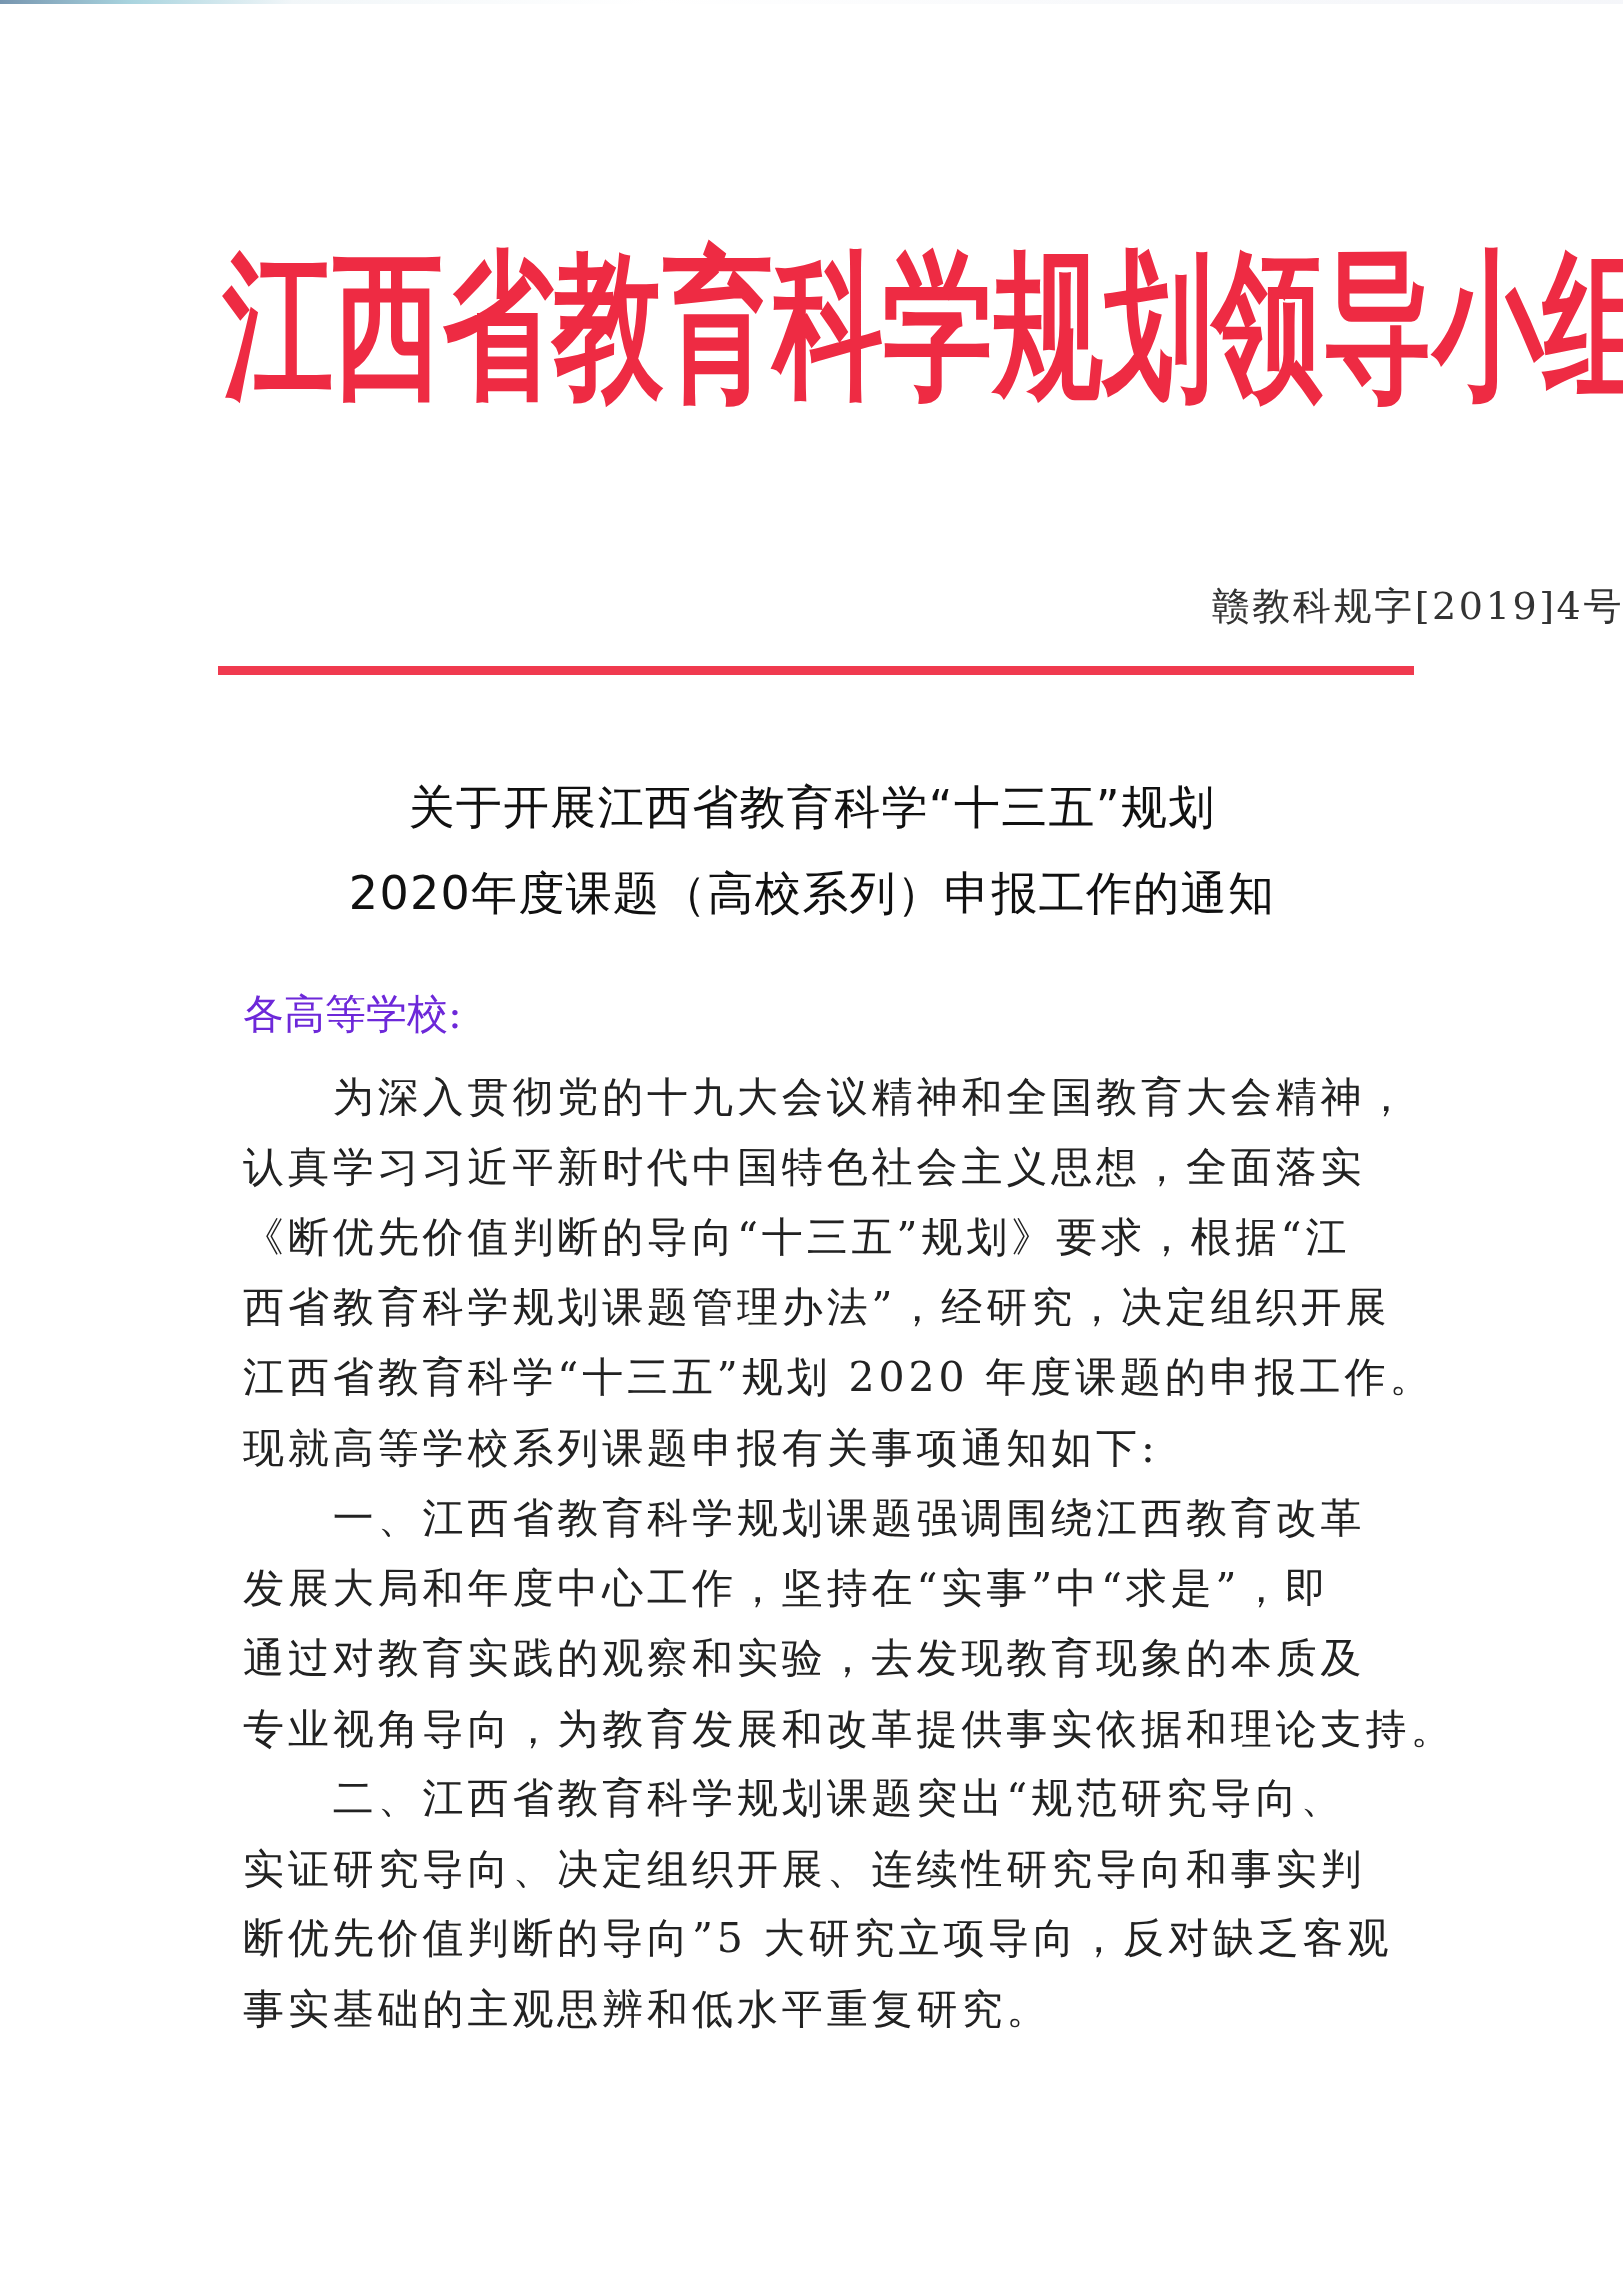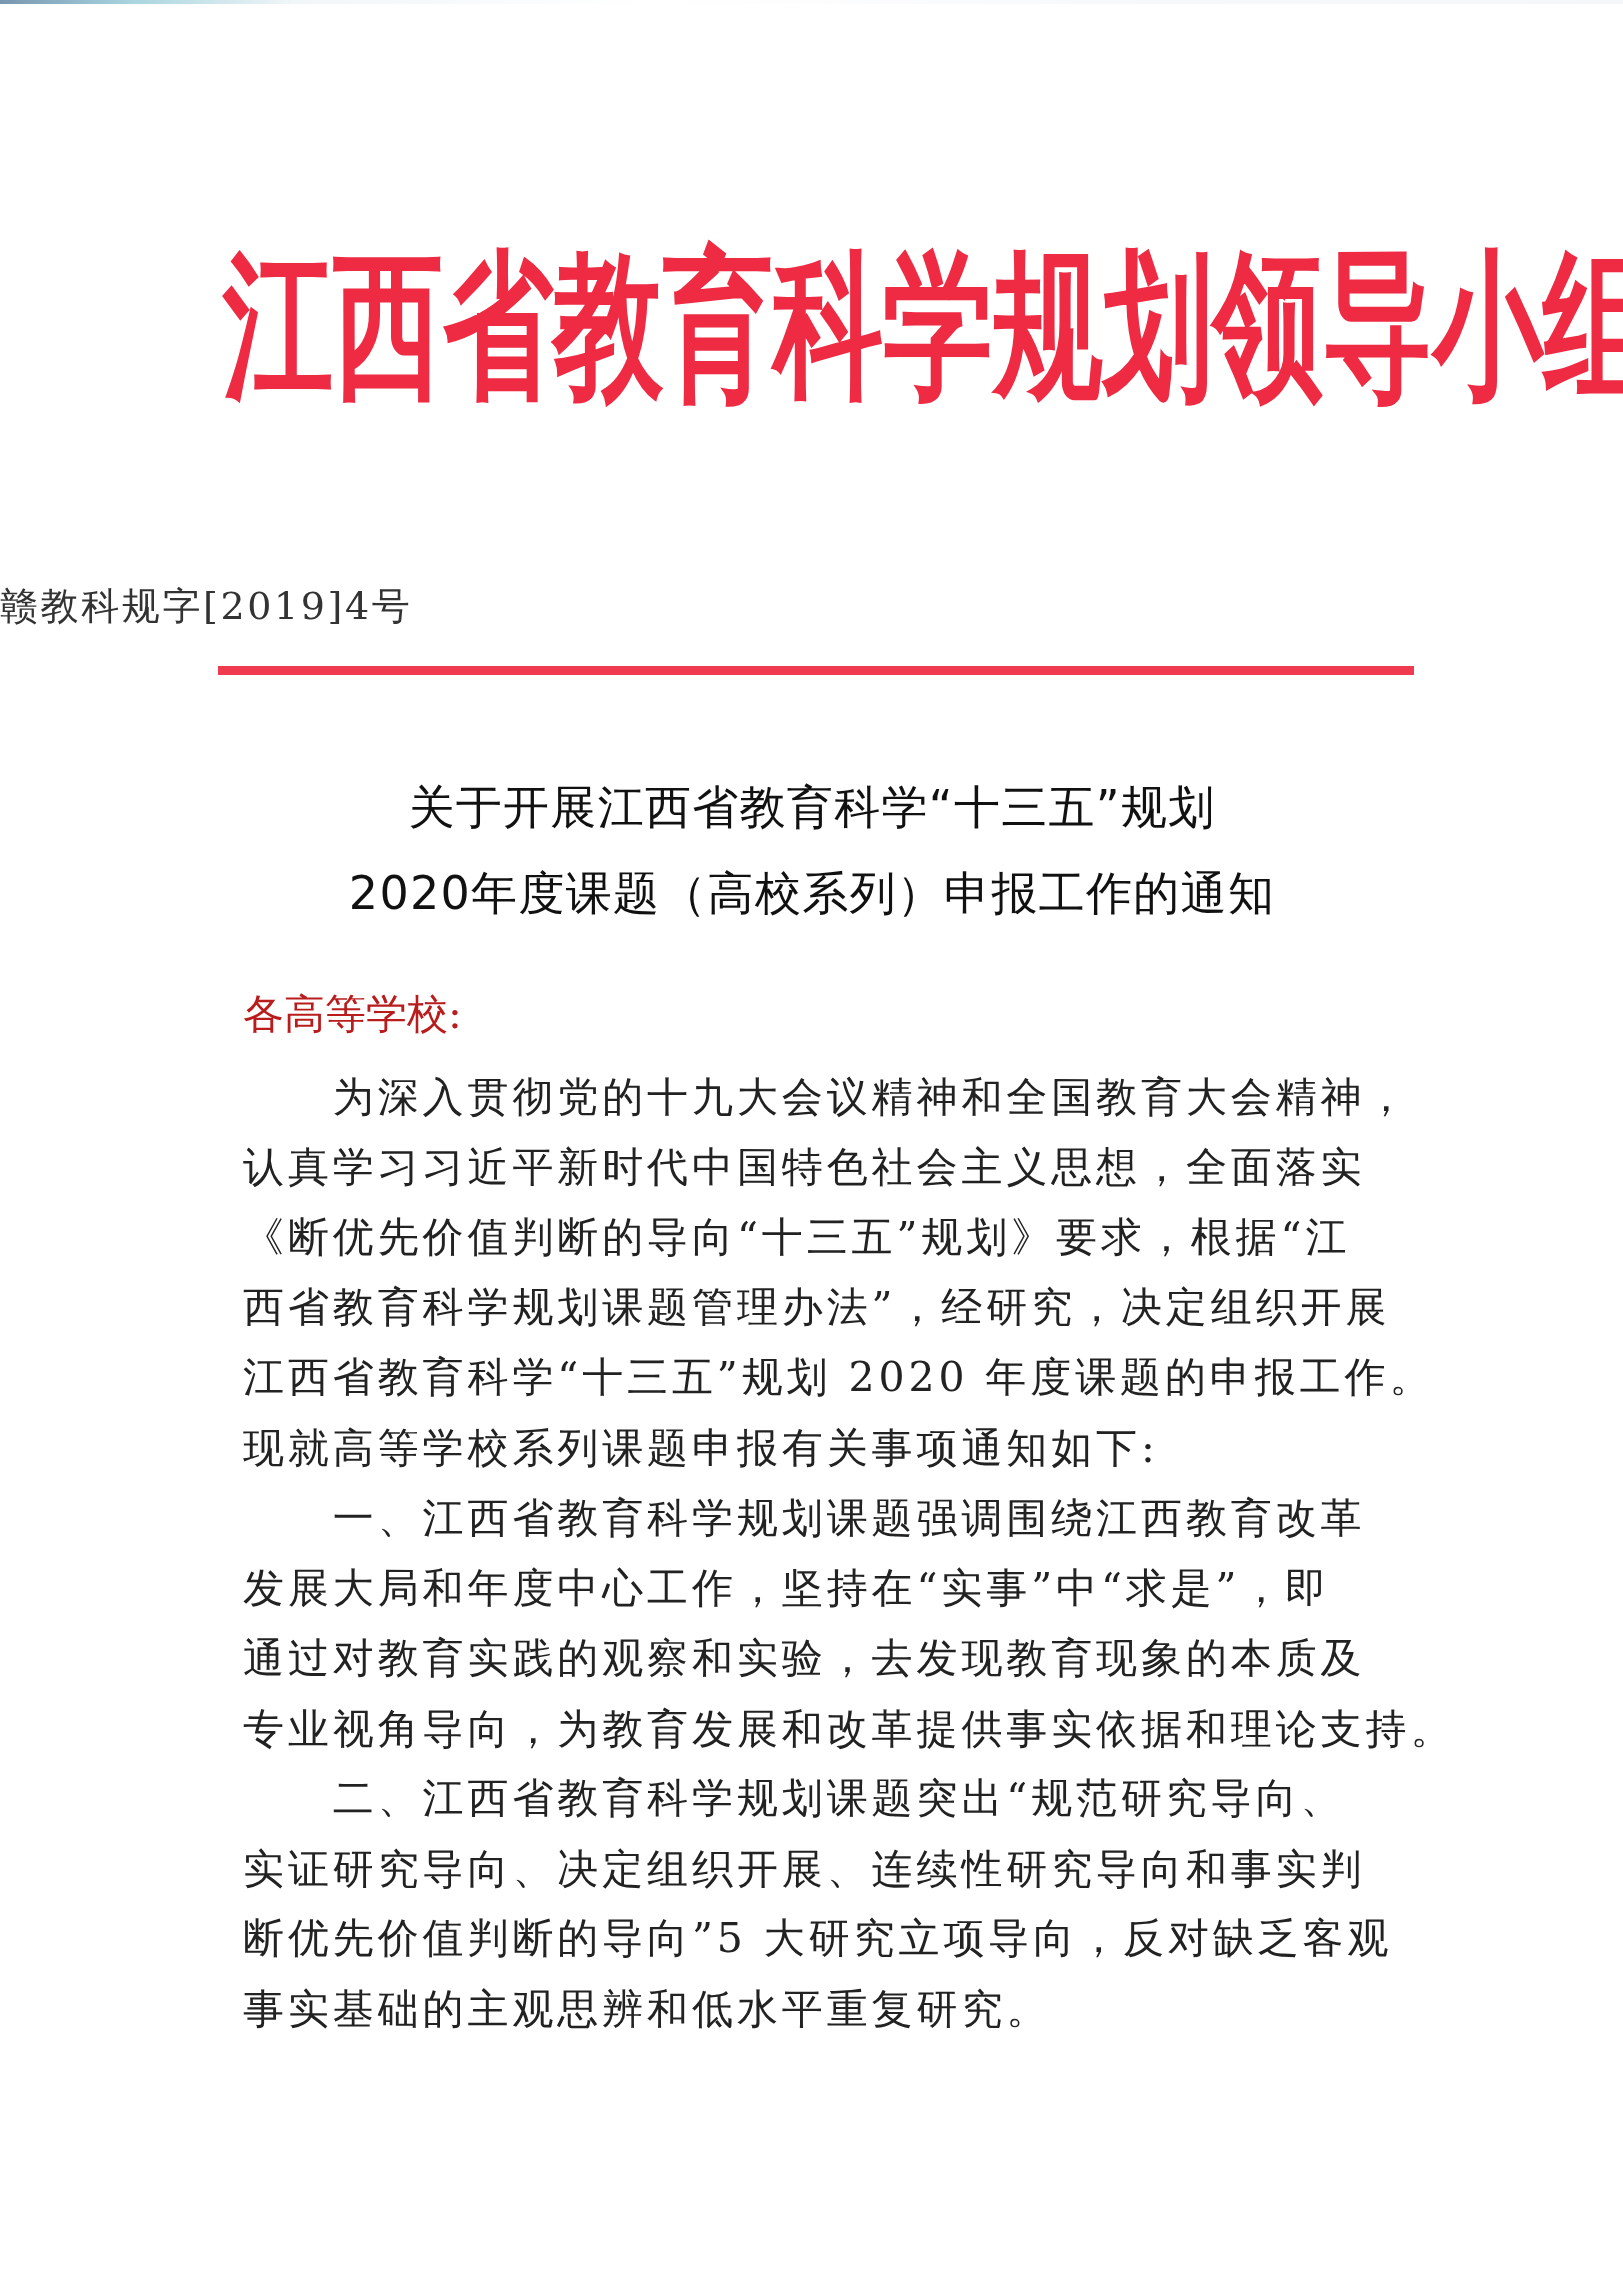--- a/index.html
+++ b/index.html
@@ -17,35 +17,35 @@
       position: absolute; left: 223px; top: 241px; width: 1191px; height: 170px;
       display: flex; justify-content: space-between; align-items: center;
       color: #ee2b43;
       font-family: "DejaVu Sans", "Liberation Sans", sans-serif;
       font-weight: bold; font-size: 110px; line-height: 170px;
       transform: scaleY(1.45); transform-origin: center center;
     }
     .letterhead span { display: inline-block; }
     .doc-number {
       position: absolute; left: 0; width: 1624px; top: 581px;
-      text-align: left; font-size: 38px; letter-spacing: 2.6px; color: #333;
+      text-align: right; font-size: 38px; letter-spacing: 2.6px; color: #333;
     }
     .red-rule {
       position: absolute; left: 218px; top: 666px; width: 1196px; height: 9.2px;
       background: #f03a4f;
     }
     .title {
       position: absolute; left: 0; width: 1624px; text-align: center;
       font-family: "DejaVu Sans", "Liberation Sans", sans-serif;
       font-size: 46px; color: #111; letter-spacing: 1.3px; margin-top: 44px;
     }
     .title.l1 { top: 733px; }
     .title.l2 { top: 819px; }
     .salutation {
-      position: absolute; left: 243px; top: 987px; font-size: 41px; color: #b91c1c;
+      position: absolute; left: 243px; top: 987px; font-size: 41px; color: #6d28d9;
     }
     .body-line {
       position: absolute; left: 243px; width: 1178px; font-size: 41px;
       color: #222; white-space: nowrap; letter-spacing: 3.9px; margin-top: 8px;
     }
   </style>
 </head>
 <body>
 
 <div class="scan-edge"></div>

